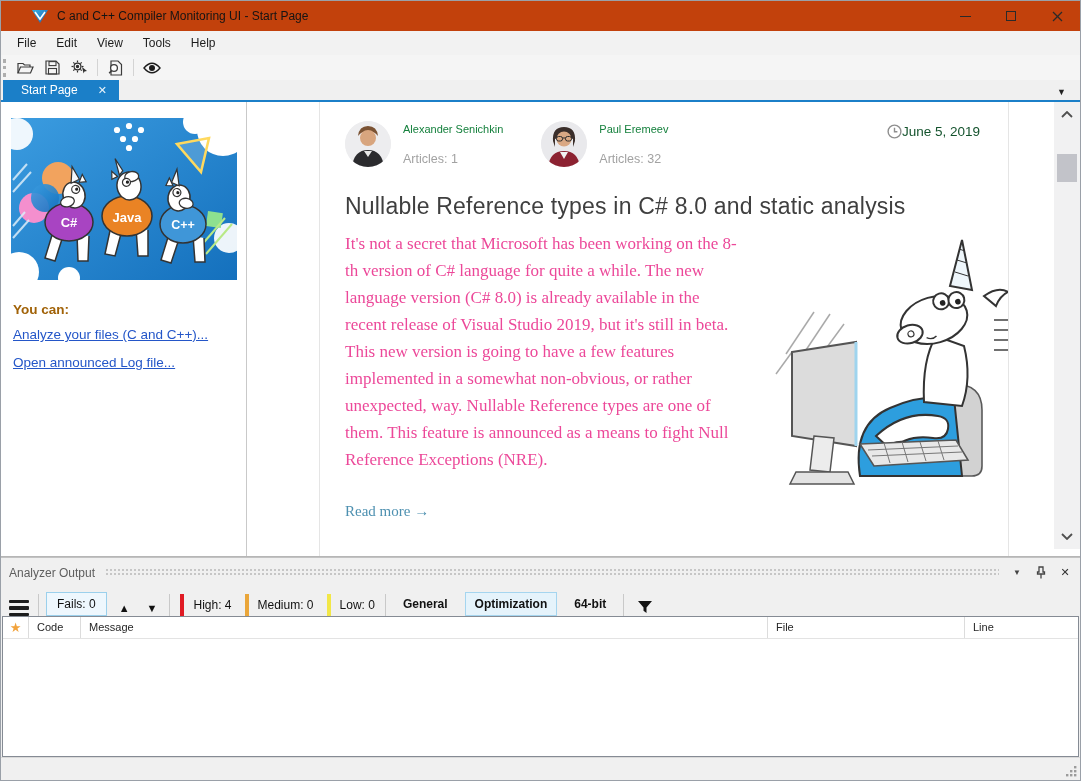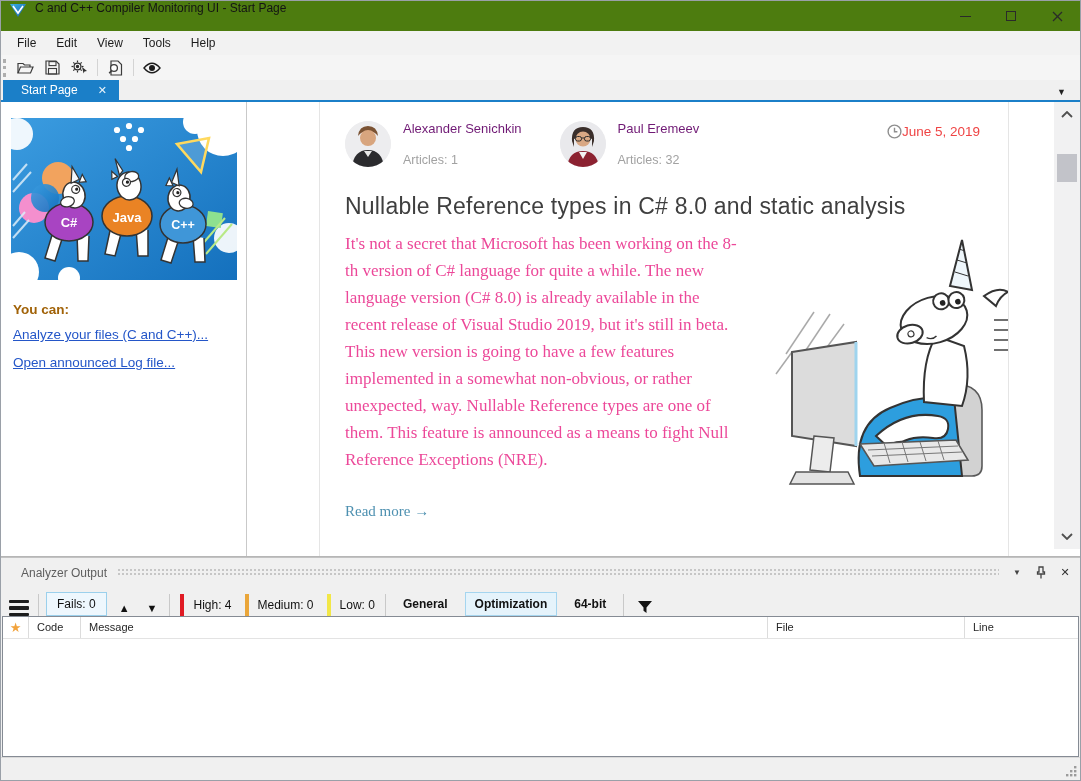--- a/index.html
+++ b/index.html
@@ -6,21 +6,21 @@
   html,body { width:1081px; height:781px; }
   body {
     font-family:"Liberation Sans", sans-serif;
     background:#f0f0f0;
     border:1px solid #9aa0a8;
     display:flex; flex-direction:column;
     overflow:hidden; position:relative;
     color:#1a1a1a;
   }
   
-  .titlebar { height:30px; background:#4d7c0f; display:flex; flex:0 0 auto; }
+  .titlebar { height:30px; background:#c2410c; display:flex; align-items:center; flex:0 0 auto;padding-left:22px; }
   .app-logo { width:18px; height:18px; margin:0 8px 0 8px; }
   .wtitle { font-size:12px; color:#141414; }
   .wctrls { margin-left:auto; display:flex; height:100%; }
   .wbtn { width:46px; height:100%; display:flex; align-items:center; justify-content:center; cursor:default; }
   .min-glyph { width:11px; height:1px; background:#2a2a2a; display:block; }
   .max-glyph { width:10px; height:10px; border:1px solid #2a2a2a; display:block; }
   
   .menubar { height:24px; background:#f2f2f2; display:flex; align-items:center; padding-left:6px; flex:0 0 auto; font-size:12px; }
   .menu-item { padding:4px 10px; color:#1c1c1c; }
   
@@ -38,37 +38,37 @@
   .main { height:455px; flex:0 0 auto; display:flex; border-bottom:1px solid #b6b6b6; background:#fff; }
   .sidebar { width:246px; flex:0 0 auto; background:#fff; border-right:1px solid #c9c9c9; padding:16px 9px 0 10px; }
   .banner { width:226px; height:162px; display:block; }
   .youcan { font-size:13.5px; font-weight:bold; margin:22px 0 10px 2px; color:#a16207; }
   .slink { display:block; font-size:13.5px; color:#2456c8; text-decoration:underline; margin:0 0 13px 2px; cursor:pointer; }
   .content { flex:1; background:#fff; position:relative; overflow:hidden; }
   .card { position:absolute; left:72px; top:0; bottom:0; width:690px; border-left:1px solid #e5e5e5; border-right:1px solid #e5e5e5; padding:19px 0 0 25px; background:#fff; }
   .authors-row { display:flex; align-items:center; gap:14px; }
   .author { display:flex; align-items:center; gap:12px; margin-right:24px; }
   .avatar { width:46px; height:46px; border-radius:50%; overflow:hidden; flex:0 0 auto; background:#ececee; }
-  .aname { font-size:13px; color:#701a75; margin-bottom:17px; }
+  .aname { font-size:11px; color:#15803d; margin-bottom:17px; }
   .acount { font-size:12.5px; color:#a2a2a2; }
-  .pubdate { margin-left:auto; margin-right:28px; display:flex; align-items:flex-start; font-size:13.5px; color:#ef4444; align-self:flex-start; padding-top:3px; }
+  .pubdate { margin-left:auto; margin-right:28px; display:flex; align-items:flex-start; font-size:13.5px; color:#14532d; align-self:flex-start; padding-top:3px; }
   .atitle { font-size:23px; font-weight:500; color:#3f3f3f; margin:26px 0 10px 0; letter-spacing:.2px; }
   .article-flex { display:flex; gap:12px; }
   .abody { width:404px; font-family:"Liberation Serif", serif; font-size:17px; line-height:27px; color:#ec4899; }
   .illus { width:252px; height:258px; flex:0 0 auto; margin-top:2px; }
   .readmore { display:inline-block; margin-top:13px; font-family:"Liberation Serif", serif; font-size:15px; color:#4d90b0; text-decoration:none; cursor:pointer; }
   .scrollwrap { width:26px; flex:0 0 auto; background:#fff; }
   .vscroll { width:26px; height:447px; background:#f1f1f2; position:relative; }
   .sbtn { position:absolute; left:0; width:26px; height:25px; display:flex; align-items:center; justify-content:center; }
   .sbtn.top { top:0; } .sbtn.bottom { bottom:0; }
   .sthumb { position:absolute; left:3px; top:52px; width:20px; height:28px; background:#c2c3c9; }
   
   .analyzer { height:200px; flex:0 0 auto; display:flex; flex-direction:column; background:#f0f0f0; }
   .agap { height:5px; border-top:1px solid #c2c2c2; }
-  .pheader { height:21px; display:flex; align-items:center; padding:0 7px 0 20px; gap:8px; }
+  .pheader { height:21px; display:flex; align-items:center; padding:0 7px 0 8px; gap:8px; }
   .ptitle { font-size:12px; color:#5e5e5e; white-space:nowrap; }
   .pdots { flex:1; height:9px; background-image:radial-gradient(circle, #c6c6c6 0.9px, transparent 1px); background-size:4px 4px; margin:0 2px; }
   .phicon { width:16px; height:14px; display:flex; align-items:center; justify-content:center; font-size:9px; color:#333; }
   .ptoolbar { height:33px; display:flex; align-items:flex-end; gap:7px; padding:0 4px 0 6px; }
   .hamb { width:24px; height:16px; display:flex; flex-direction:column; justify-content:space-between; background:none; border:none; padding:0 2px; }
   .hamb span { display:block; height:3.2px; background:#1c1c1c; border-radius:1px; }
   .asep { width:1px; height:22px; background:#c9c9c9; }
   .chip { font-size:12px; color:#111; background:#eef7fd; border:1px solid #9bd0ec; padding:4px 10px; }
   .navtri { background:none; border:none; font-size:11px; color:#111; padding:2px 5px; }
   .sev { display:flex; align-items:center; gap:9px; margin:0 3px; }

